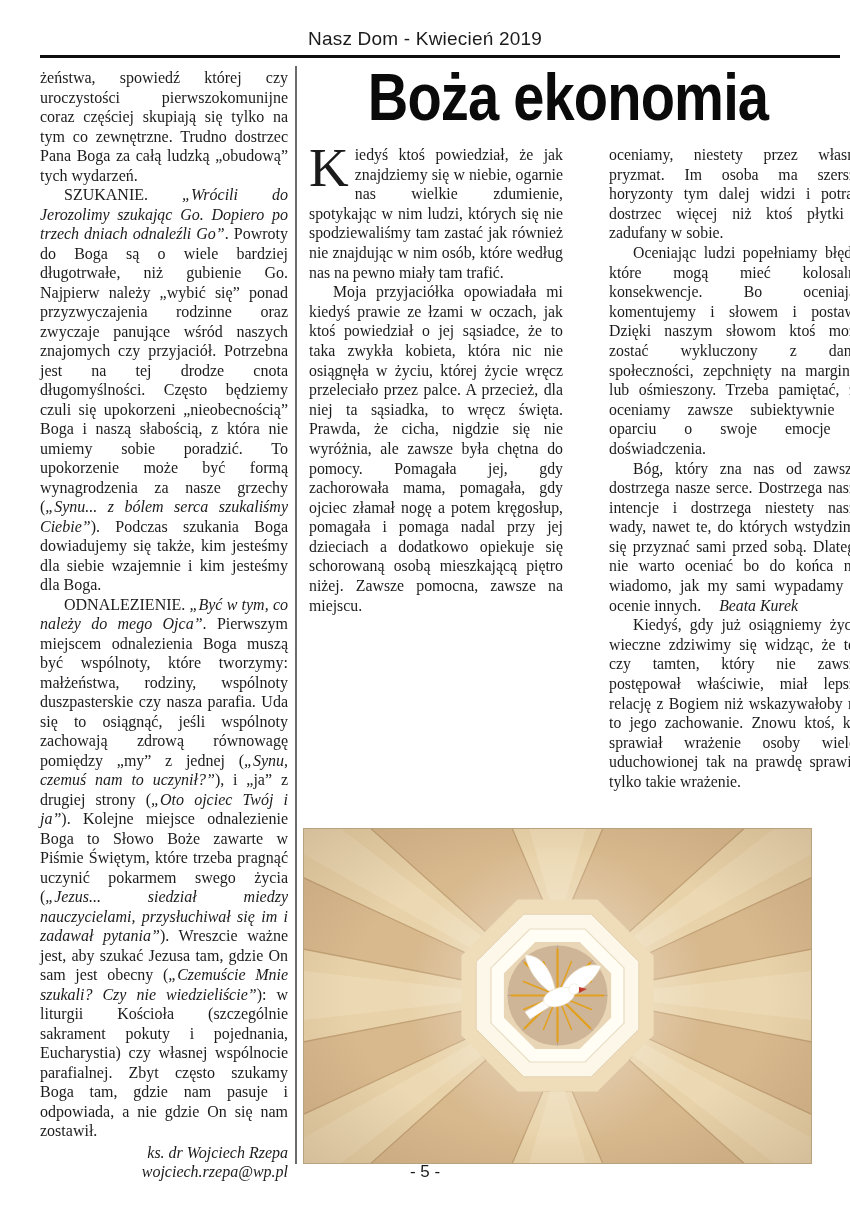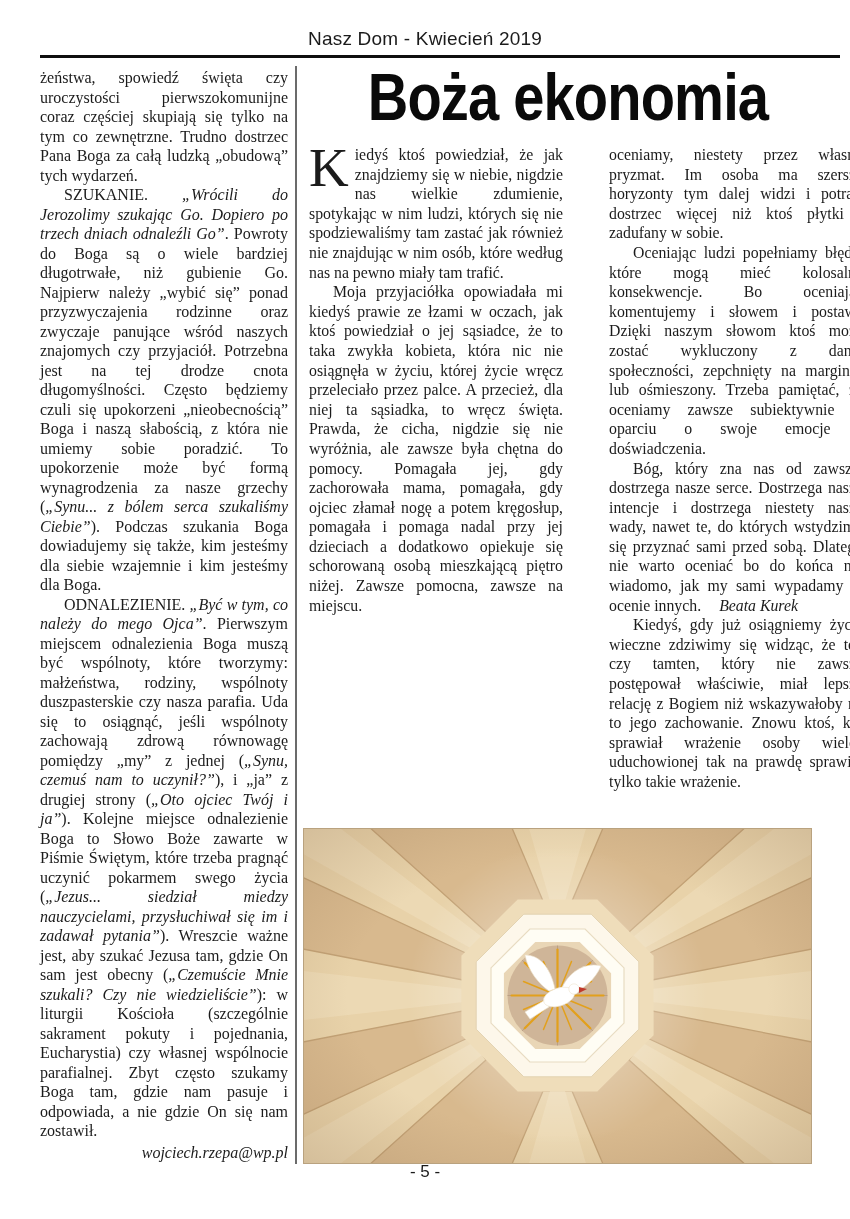--- a/index.html
+++ b/index.html
@@ -31,29 +31,30 @@
 
 <div class="page">
 
   <div class="header-title">Nasz Dom - Kwiecień 2019</div>
   <div class="top-rule"></div>
   <div class="col-rule"></div>
 
   <div class="article-title">Boża ekonomia</div>
 
   <div class="col col-left">
-      <p><span>żeństwa, spowiedź święta czy uroczystości pierwszokomunijne coraz częściej skupiają się tylko na tym co zewnętrzne. Trudno dostrzec Pana Boga za całą ludzką „obudową” tych wydarzeń.</span></p>
+      <p><span>żeństwa, spowiedź której czy uroczystości pierwszokomunijne coraz częściej skupiają się tylko na tym co zewnętrzne. Trudno dostrzec Pana Boga za całą ludzką „obudową” tych wydarzeń.</span></p>
       <p class="ind"><span>SZUKANIE. </span><span class="it">„Wrócili do Jerozolimy szukając Go. Dopiero po trzech dniach odnaleźli Go”</span><span>. Powroty do Boga są o wiele bardziej długotrwałe, niż gubienie Go. Najpierw należy „wybić się” ponad przyzwyczajenia rodzinne oraz zwyczaje panujące wśród naszych znajomych czy przyjaciół. Potrzebna jest na tej drodze cnota długomyślności. Często będziemy czuli się upokorzeni „nieobecnością” Boga i naszą słabością, z która nie umiemy sobie poradzić. To upokorzenie może być formą wynagrodzenia za nasze grzechy (</span><span class="it">„Synu... z bólem serca szukaliśmy Ciebie”</span><span>). Podczas szukania Boga dowiadujemy się także, kim jesteśmy dla siebie wzajemnie i kim jesteśmy dla Boga.</span></p>
       <p class="ind"><span>ODNALEZIENIE. </span><span class="it">„Być w tym, co należy do mego Ojca”</span><span>. Pierwszym miejscem odnalezienia Boga muszą być wspólnoty, które tworzymy: małżeństwa, rodziny, wspólnoty duszpasterskie czy nasza parafia. Uda się to osiągnąć, jeśli wspólnoty zachowają zdrową równowagę pomiędzy „my” z jednej (</span><span class="it">„Synu, czemuś nam to uczynił?”</span><span>), i „ja” z drugiej strony (</span><span class="it">„Oto ojciec Twój i ja”</span><span>). Kolejne miejsce odnalezienie Boga to Słowo Boże zawarte w Piśmie Świętym, które trzeba pragnąć uczynić pokarmem swego życia (</span><span class="it">„Jezus... siedział miedzy nauczycielami, przysłuchiwał się im i zadawał pytania”</span><span>). Wreszcie ważne jest, aby szukać Jezusa tam, gdzie On sam jest obecny (</span><span class="it">„Czemuście Mnie szukali? Czy nie wiedzieliście”</span><span>): w liturgii Kościoła (szczególnie sakrament pokuty i pojednania, Eucharystia) czy własnej wspólnocie parafialnej. Zbyt często szukamy Boga tam, gdzie nam pasuje i odpowiada, a nie gdzie On się nam zostawił.</span></p>
       <div class="sig">
+        <div>ks. dr Wojciech Rzepa</div>
         <div>wojciech.rzepa@wp.pl</div>
       </div>
     </div>
   <div class="col col-mid">
-      <p><span class="dropcap">K</span><span>iedyś ktoś powiedział, że jak znajdziemy się w niebie, nigdzie nas wielkie zdumienie, spotykając w nim ludzi, których się nie spodziewaliśmy tam zastać jak również nie znajdując w nim osób, które według nas na pewno miały tam trafić.</span></p>
+      <p><span class="dropcap">K</span><span>iedyś ktoś powiedział, że jak znajdziemy się w niebie, ogarnie nas wielkie zdumienie, spotykając w nim ludzi, których się nie spodziewaliśmy tam zastać jak również nie znajdując w nim osób, które według nas na pewno miały tam trafić.</span></p>
       <p class="ind"><span>Moja przyjaciółka opowiadała mi kiedyś prawie ze łzami w oczach, jak ktoś powiedział o jej sąsiadce, że to taka zwykła kobieta, która nic nie osiągnęła w życiu, której życie wręcz przeleciało przez palce. A przecież, dla niej ta sąsiadka, to wręcz święta. Prawda, że cicha, nigdzie się nie wyróżnia, ale zawsze była chętna do pomocy. Pomagała jej, gdy zachorowała mama, pomagała, gdy ojciec złamał nogę a potem kręgosłup, pomagała i pomaga nadal przy jej dzieciach a dodatkowo opiekuje się schorowaną osobą mieszkającą piętro niżej. Zawsze pomocna, zawsze na miejscu.</span></p>
     </div>
   <div class="col col-right">
       <p><span>oceniamy, niestety przez własny pryzmat. Im osoba ma szersze horyzonty tym dalej widzi i potrafi dostrzec więcej niż ktoś płytki i zadufany w sobie.</span></p>
       <p class="ind"><span>Oceniając ludzi popełniamy błędy, które mogą mieć kolosalne konsekwencje. Bo oceniając komentujemy i słowem i postawą Dzięki naszym słowom ktoś może zostać wykluczony z danej społeczności, zepchnięty na margines lub ośmieszony. Trzeba pamiętać, że oceniamy zawsze subiektywnie w oparciu o swoje emocje i doświadczenia.</span></p>
       <p class="ind"><span>Bóg, który zna nas od zawsze, dostrzega nasze serce. Dostrzega nasze intencje i dostrzega niestety nasze wady, nawet te, do których wstydzimy się przyznać sami przed sobą. Dlatego nie warto oceniać bo do końca nie wiadomo, jak my sami wypadamy w ocenie innych.</span><span class="it author">Beata Kurek</span></p>
       <p class="ind"><span>Kiedyś, gdy już osiągniemy życie wieczne zdziwimy się widząc, że ten czy tamten, który nie zawsze postępował właściwie, miał lepszą relację z Bogiem niż wskazywałoby na to jego zachowanie. Znowu ktoś, kto sprawiał wrażenie osoby wielce uduchowionej tak na prawdę sprawiał tylko takie wrażenie.</span></p>
     </div>
 
   <svg class="photo" viewBox="0 0 509 336" preserveAspectRatio="none" aria-hidden="true">

